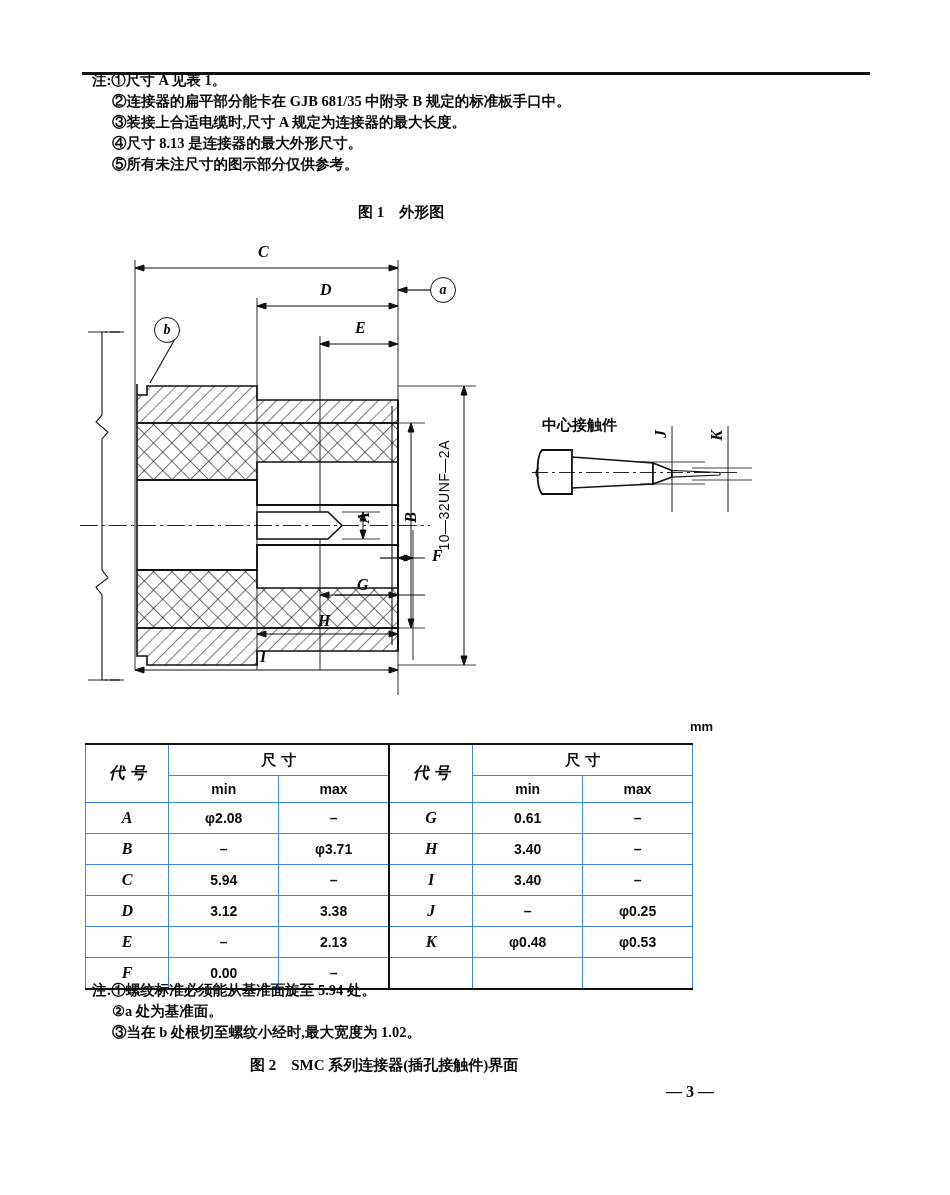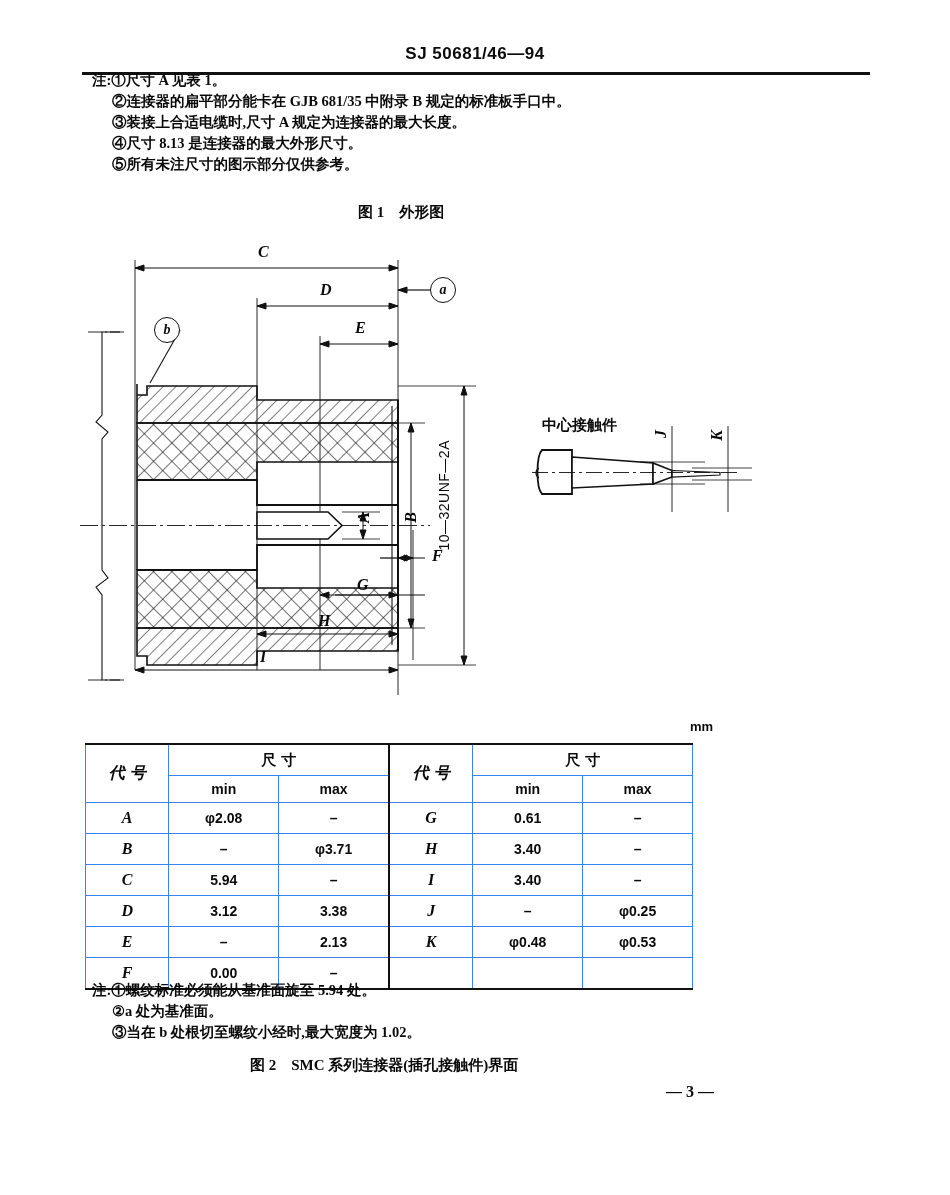--- a/index.html
+++ b/index.html
@@ -182,21 +182,20 @@
     width: 116px;
     font-weight: bold;
   }
   table.dims .sep-left { border-left: 2.2px solid #111; }
 </style>
 </head>
 <body>
 
 <div class="page">
 
-  <div class="doc-header">SJ 50681/46—94</div>
   <div class="header-rule"></div>
 
   <div class="notes notes-top">
     <span class="note-line"><span>注:</span><span>①尺寸 A 见表 1。</span></span>
     <span class="note-line note-indent">②连接器的扁平部分能卡在 GJB 681/35 中附录 B 规定的标准板手口中。</span>
     <span class="note-line note-indent">③装接上合适电缆时,尺寸 A 规定为连接器的最大长度。</span>
     <span class="note-line note-indent">④尺寸 8.13 是连接器的最大外形尺寸。</span>
     <span class="note-line note-indent">⑤所有未注尺寸的图示部分仅供参考。</span>
   </div>
 

